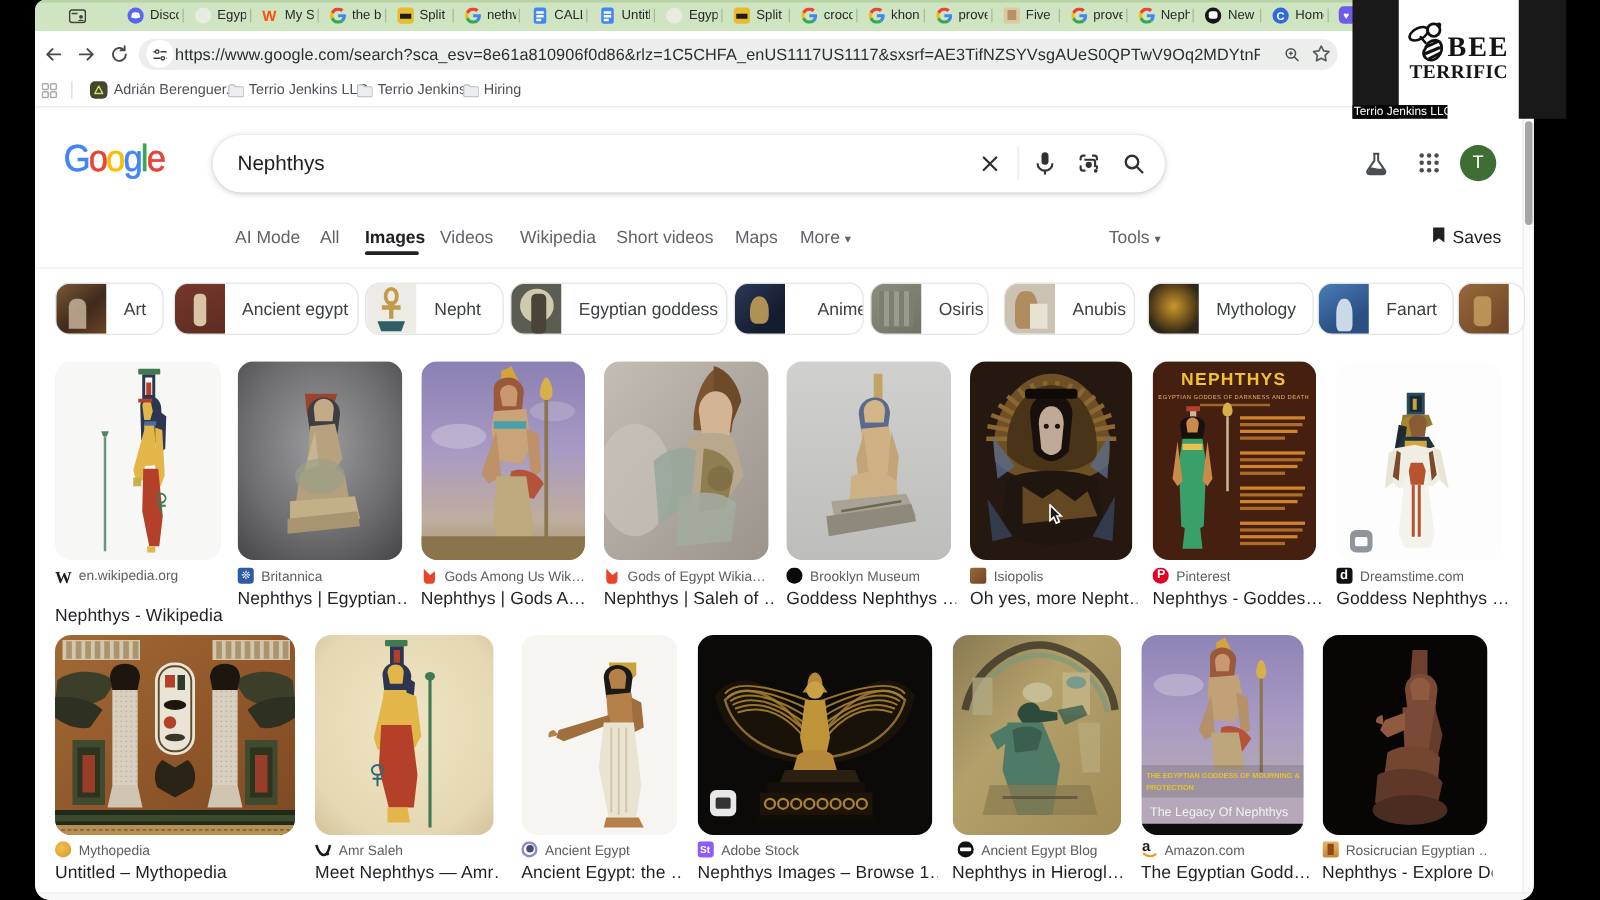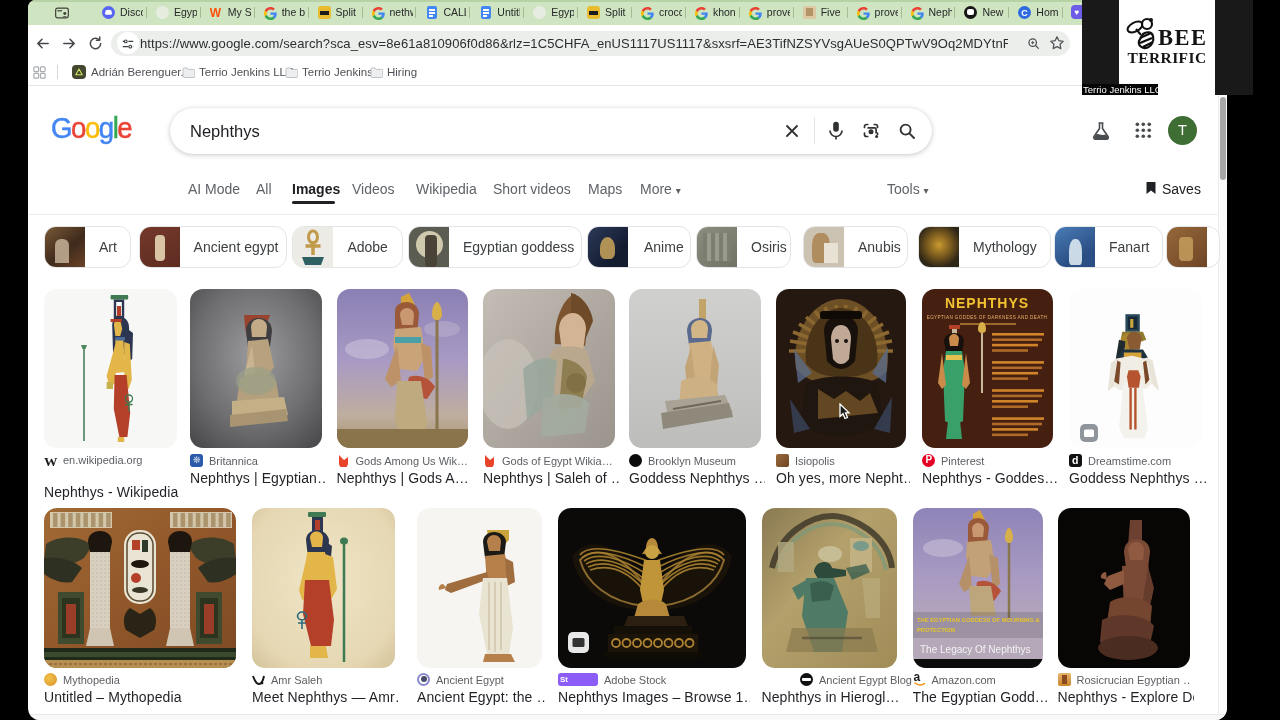--- a/index.html
+++ b/index.html
@@ -295,32 +295,32 @@
         <div class="chipimg" style="left:15px;top:8px;width:10px;height:26px;background:#d9c5a5;border-radius:4px;"></div>
         <div class="chiptx" style="left:54px;">Ancient egypt</div>
       </div>
   <div class="chip" style="left:264.4px;width:109px;">
         <div class="chipimg" style="background:#ecebe6;"></div>
         <svg class="chipimg" width="40" height="40" viewBox="0 0 40 40">
           <ellipse cx="20" cy="10" rx="4.5" ry="6" fill="none" stroke="#c29b4a" stroke-width="3"></ellipse>
           <path d="M20 14v14M12.5 19h15" stroke="#c29b4a" stroke-width="3.5"></path>
           <path d="M9 30h22l-3 8H12z" fill="#2e5f63"></path>
         </svg>
-        <div class="chiptx" style="left:54px;">Adobe</div>
+        <div class="chiptx" style="left:54px;">Nepht</div>
       </div>
   <div class="chip" style="left:380px;width:172px;text-decoration:underline;">
         <div class="chipimg" style="background:#5c5d52;"></div>
         <div class="chipimg" style="left:7px;top:4px;width:27px;height:27px;border-radius:50%;background:#cfc9ae;"></div>
         <div class="chipimg" style="left:16px;top:8px;width:12px;height:32px;background:#4a4338;border-radius:4px;"></div>
         <div class="chiptx" style="left:54px;">Egyptian goddess</div>
       </div>
   <div class="chip" style="left:559px;width:102px;">
         <div class="chipimg" style="background:linear-gradient(135deg,#2c3a58,#141c30 70%);"></div>
         <div class="chipimg" style="left:12px;top:10px;width:15px;height:22px;background:#caa45a;border-radius:50% 50% 30% 30%;opacity:.85;"></div>
-        <div class="chiptx" style="left:56px;">Anime</div>
+        <div class="chiptx" style="left:66px;">Anime</div>
       </div>
   <div class="chip" style="left:668px;width:93px;">
         <div class="chipimg" style="background:linear-gradient(140deg,#8b8e7f,#6f7264);"></div>
         <div class="chipimg" style="left:6px;top:6px;width:28px;height:28px;background:repeating-linear-gradient(90deg,#7c7f70 0 4px,#999c8c 4px 8px);"></div>
         <div class="chiptx" style="left:54px;">Osiris</div>
       </div>
   <div class="chip" style="left:775px;width:103px;">
         <div class="chipimg" style="background:#cbc2b2;"></div>
         <div class="chipimg" style="left:8px;top:6px;width:18px;height:30px;background:#b08d5e;border-radius:40% 40% 20% 20%;"></div>
         <div class="chipimg" style="left:20px;top:16px;width:14px;height:20px;background:#e8e2d4;"></div>
@@ -757,23 +757,23 @@
   <div class="ttl" style="left:1041px;top:470px;width:137px;">Goddess Nephthys …</div>
   <div class="src" style="left:16px;top:673px;width:192px;overflow:hidden;"><span class="srcic" style="background:radial-gradient(circle at 40% 40%,#f2c24a,#d9912e);border-radius:50%;"></span>Mythopedia</div>
   <div class="ttl" style="left:16px;top:689px;width:196px;">Untitled – Mythopedia</div>
   <div class="src" style="left:224px;top:673px;width:143px;overflow:hidden;"><span class="srcic" style="position:relative;"><svg width="13" height="13" viewBox="0 0 13 13">
             <path d="M1 3c2 6 4 8 6 8s4-3 5-8" fill="none" stroke="#1a1a1a" stroke-width="2"></path>
             <circle cx="10" cy="10" r="1.4" fill="#1a1a1a"></circle>
           </svg></span>Amr Saleh</div>
   <div class="ttl" style="left:224px;top:689px;width:147px;">Meet Nephthys — Amr…</div>
   <div class="src" style="left:389px;top:673px;width:125px;overflow:hidden;"><span class="srcic" style="border-radius:50%;border:2px solid #8a8ad0;width:9px;height:9px;position:relative;"><span style="position:absolute;left:1.5px;top:1px;width:6px;height:6px;background:#4a4a6a;border-radius:50%;"></span></span>Ancient Egypt</div>
   <div class="ttl" style="left:389px;top:689px;width:129px;">Ancient Egypt: the …</div>
-  <div class="src" style="left:530px;top:673px;width:188px;overflow:hidden;"><span class="srcic" style="background:#8b5cf6;border-radius:3px;position:relative;padding-left:27px;"><span style="position:absolute;left:2px;top:1.5px;color:#fff;font-size:8px;font-weight:bold;">St</span></span>Adobe Stock</div>
+  <div class="src" style="left:530px;top:673px;width:188px;overflow:hidden;"><span class="srcic" style="background:#8b5cf6;border-radius:3px;position:relative;"><span style="position:absolute;left:2px;top:1.5px;color:#fff;font-size:8px;font-weight:bold;">St</span></span>Adobe Stock</div>
   <div class="ttl" style="left:530px;top:689px;width:192px;">Nephthys Images – Browse 1…</div>
-  <div class="src" style="left:772px;top:673px;width:135px;overflow:hidden;"><span class="srcic" style="background:#111;border-radius:50%;position:relative;"><span style="position:absolute;left:2px;top:5px;width:9px;height:3px;background:#fff;border-radius:1px;"></span></span>Ancient Egypt Blog</div>
+  <div class="src" style="left:738px;top:673px;width:135px;overflow:hidden;"><span class="srcic" style="background:#111;border-radius:50%;position:relative;"><span style="position:absolute;left:2px;top:5px;width:9px;height:3px;background:#fff;border-radius:1px;"></span></span>Ancient Egypt Blog</div>
   <div class="ttl" style="left:733.5px;top:689px;width:139px;">Nephthys in Hierogl…</div>
   <div class="src" style="left:884.5px;top:673px;width:130.5px;overflow:hidden;"><span class="srcic" style="position:relative;"><span style="position:absolute;left:1px;top:-3px;color:#1a1a1a;font-size:12px;font-weight:bold;">a</span><svg width="13" height="13" viewBox="0 0 13 13" style="position:absolute;left:0;top:0;">
             <path d="M2 10c3 2.5 7 2.5 9.5 0.5" fill="none" stroke="#f29111" stroke-width="1.6" stroke-linecap="round"></path>
           </svg></span>Amazon.com</div>
   <div class="ttl" style="left:884.5px;top:689px;width:134.5px;">The Egyptian Godd…</div>
   <div class="src" style="left:1029.5px;top:673px;width:132.5px;overflow:hidden;"><span class="srcic" style="background:linear-gradient(180deg,#e8b46a,#c9852e);border-radius:2px;position:relative;"><span style="position:absolute;left:4px;top:2px;width:5px;height:9px;background:#8a4a1e;"></span></span>Rosicrucian Egyptian …</div>
   <div class="ttl" style="left:1029.5px;top:689px;width:136.5px;">Nephthys - Explore De…</div>
   </div>
 <div class="a" style="left:0;top:714px;width:1199px;height:1px;background:#e9e9e9;"></div>
     <div class="a" style="left:0;top:715px;width:1199px;height:5px;background:#f8f8f8;"></div>

